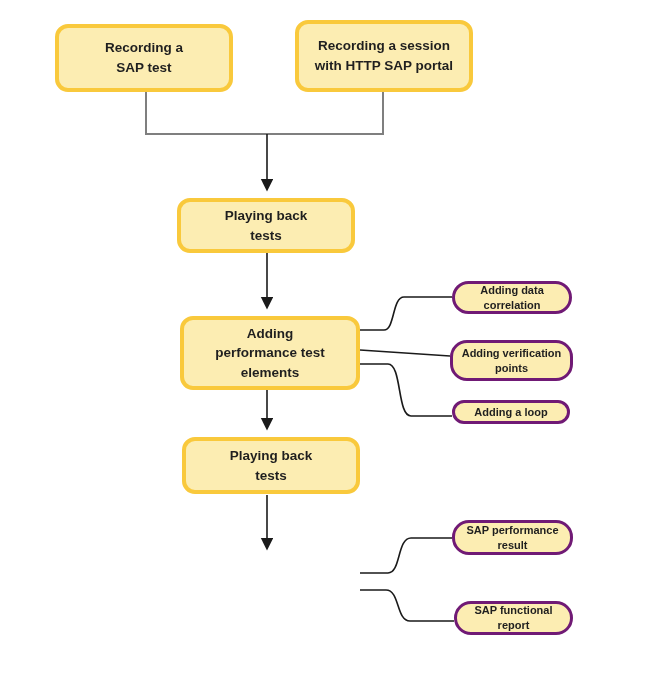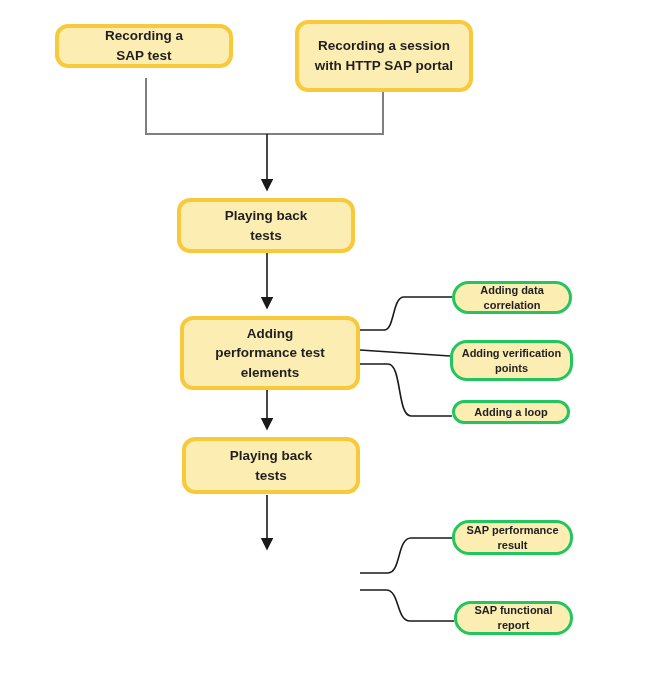--- a/index.html
+++ b/index.html
@@ -35,21 +35,21 @@
     font-weight: bold;
     cursor: pointer;
   }
   .node {
     border: 4px solid #F9C93C;
     border-radius: 13px;
     font-size: 13.5px;
     line-height: 1.45;
   }
   .pill {
-    border: 3px solid #22c55e;
+    border: 3px solid #701a75;
     border-radius: 17px;
     font-size: 11px;
     line-height: 1.35;
   }
 </style>
 </head>
 <body>
 
 <div class="canvas">
 
@@ -70,21 +70,21 @@
     <path d="M267,495 V548" stroke="#1a1a1a" stroke-width="1.6" fill="none" marker-end="url(#arrowhead)"></path>
 
     <path d="M360,330 H384 C395,330 392,297 404,297 H452" stroke="#1a1a1a" stroke-width="1.6" fill="none"></path>
     <path d="M360,350 L450,356" stroke="#1a1a1a" stroke-width="1.6" fill="none"></path>
     <path d="M360,364 H388 C402,364 397,416 411,416 H452" stroke="#1a1a1a" stroke-width="1.6" fill="none"></path>
 
     <path d="M360,573 H388 C401,573 397,538 411,538 H452" stroke="#1a1a1a" stroke-width="1.6" fill="none"></path>
     <path d="M360,590 H386 C400,590 396,621 410,621 H454" stroke="#1a1a1a" stroke-width="1.6" fill="none"></path>
   </svg>
 
-  <div class="node" style="left:55px; top:24px; width:178px; height:44px;">Recording a
+  <div class="node" style="left:55px; top:24px; width:178px; height:68px;">Recording a
 SAP test</div>
 
   <div class="node" style="left:295px; top:20px; width:178px; height:72px;">Recording a session
 with HTTP SAP portal</div>
 
   <div class="node" style="left:177px; top:198px; width:178px; height:55px;">Playing back
 tests</div>
 
   <div class="node" style="left:180px; top:316px; width:180px; height:74px;">Adding
 performance test

